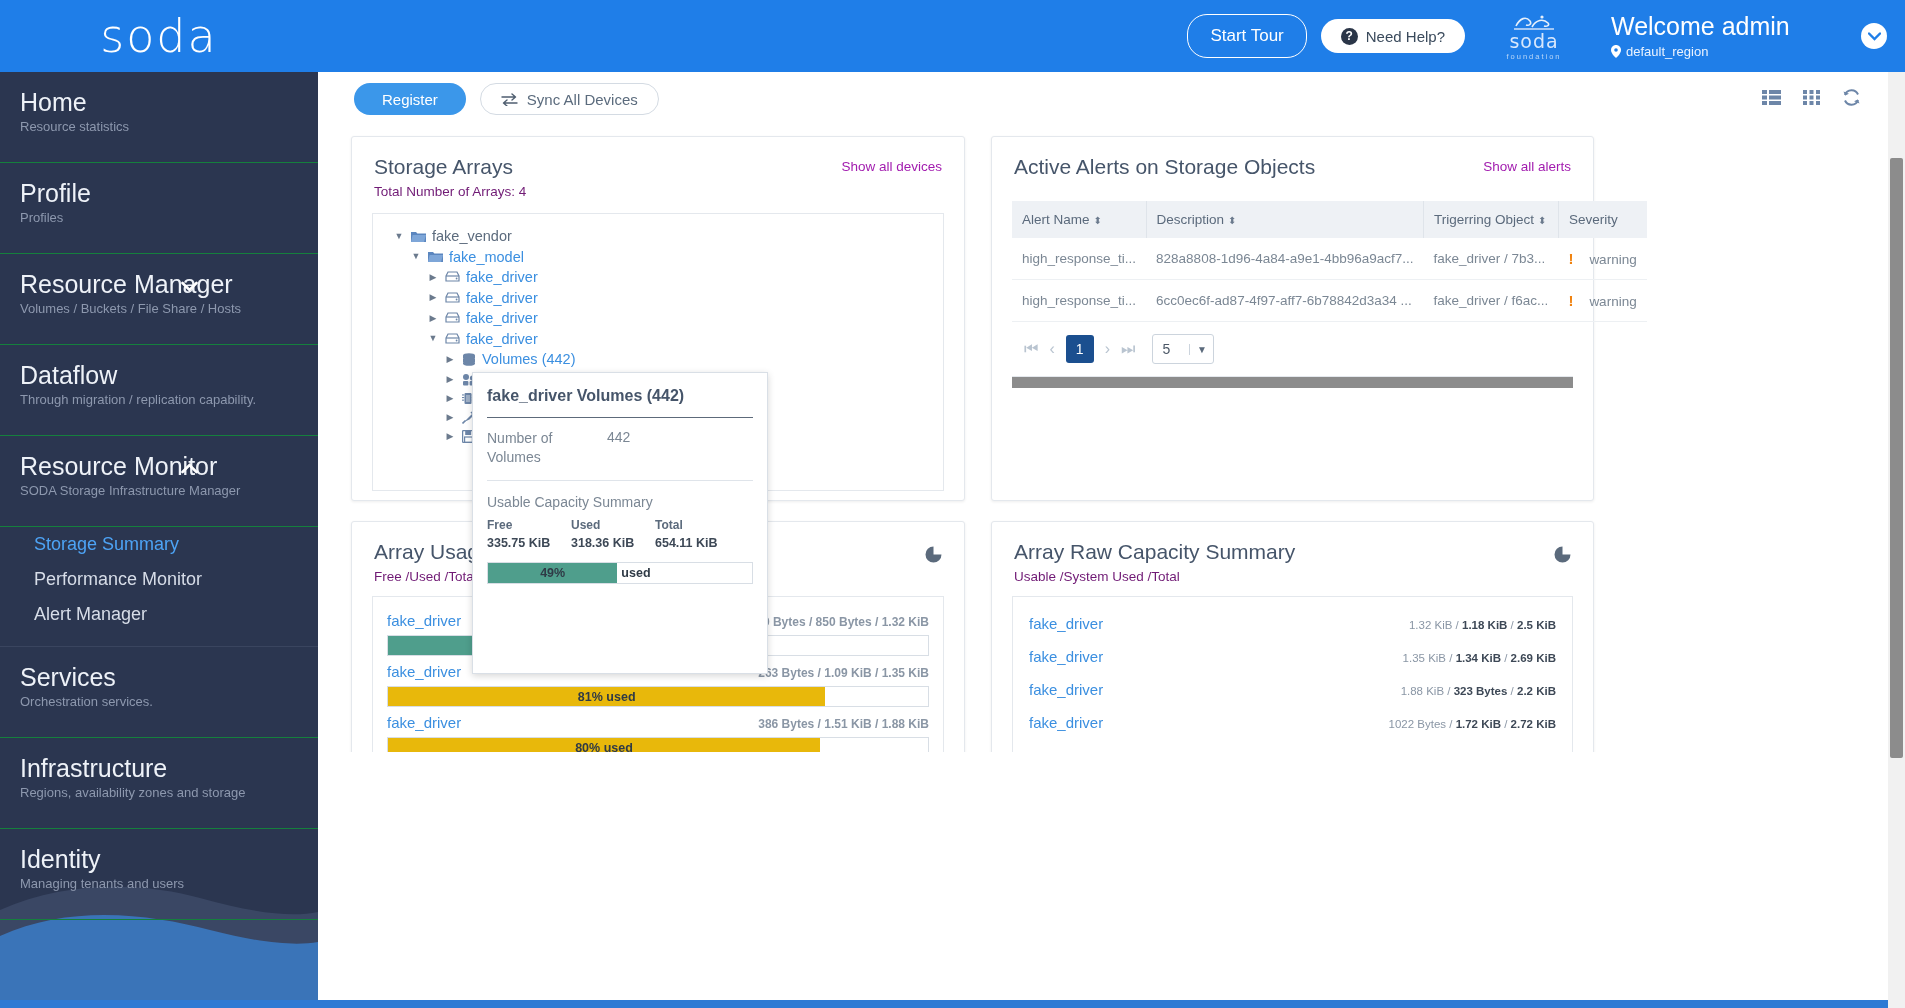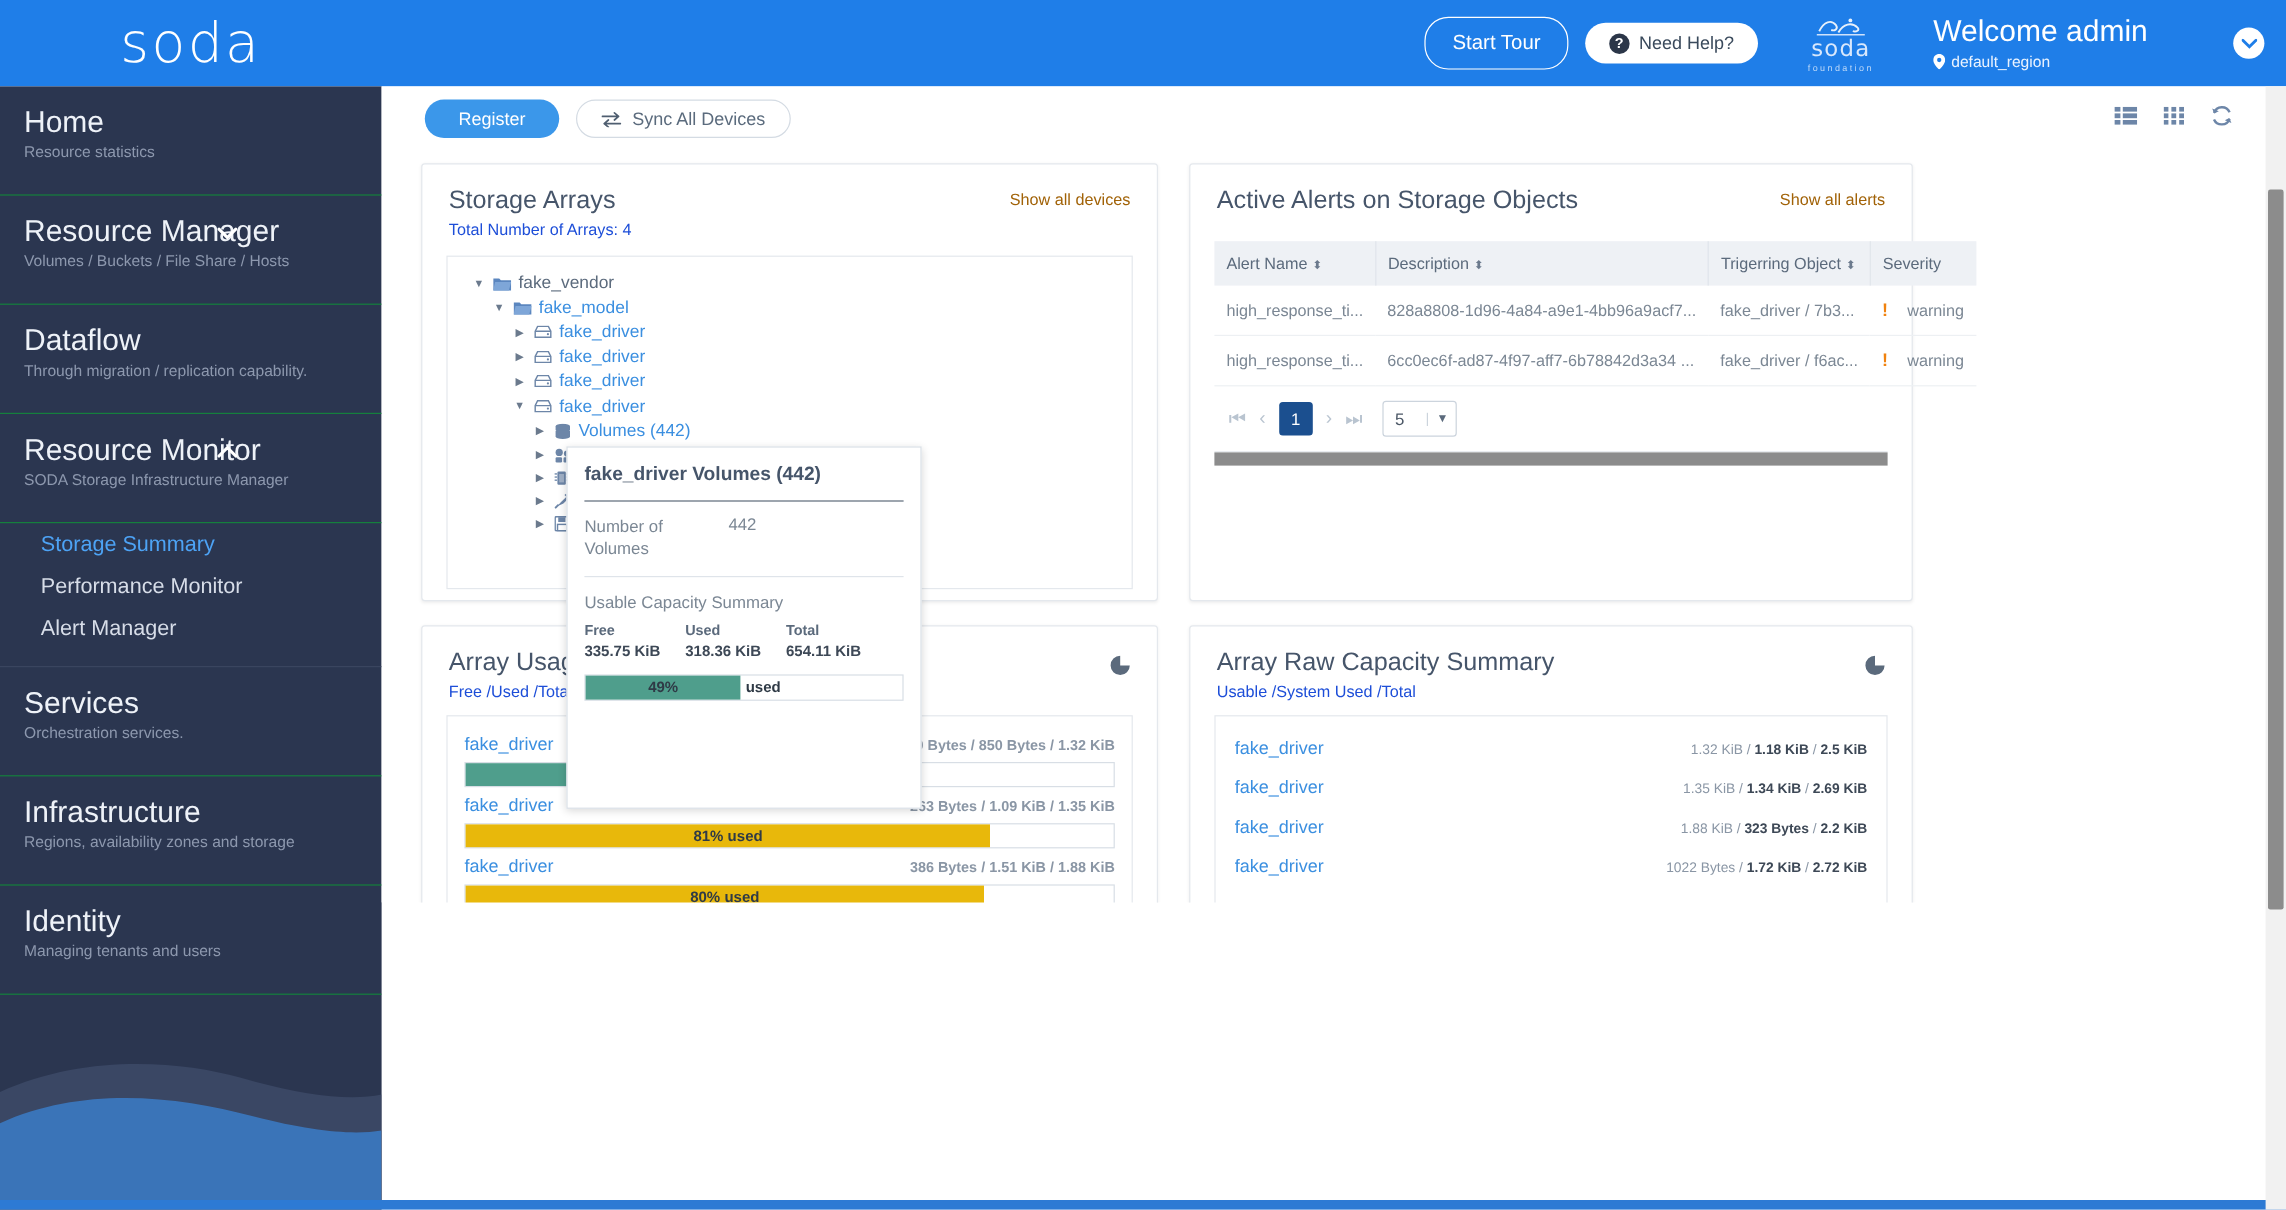--- a/index.html
+++ b/index.html
@@ -137,24 +137,24 @@
   }
   .card {
     background: #ffffff; border: 1px solid #e4e8ed;
     border-radius: 3px; margin: 10px 13px;
     box-shadow: 0 1px 3px rgba(0,0,0,.07);
   }
   .card-a { width: 614px; height: 365px; }
   .card-b { width: 603px; height: 365px; }
   .card-head { padding: 18px 22px 0 22px; position: relative; }
   .card-title { font-size: 21px; color: #46556a; font-weight: 400; }
-  .card-sub { font-size: 13.5px; color: #1d4ed8; margin-top: 5px; }
+  .card-sub { font-size: 13.5px; color: #701a75; margin-top: 5px; }
   .card-link {
     position: absolute; right: 22px; top: 22px;
-    font-size: 13.5px; color: #a16207; cursor: pointer;
+    font-size: 13.5px; color: #a21caf; cursor: pointer;
   }
   .pie-icon { position: absolute; right: 22px; top: 24px; cursor: pointer; }
 
   
   .tree-box {
     margin: 14px 20px 0 20px; border: 1px solid #e4e8ed;
     height: 278px; overflow: hidden; padding: 12px 10px;
   }
   .tnode {
     display: flex; align-items: center; gap: 6px;
@@ -325,20 +325,24 @@
 
 <div class="sidebar">
   <svg class="sb-wave" viewBox="0 0 318 170" preserveAspectRatio="none">
     <path d="M0 72 C70 40, 150 46, 200 60 C250 74, 290 80, 318 74 L318 170 L0 170 Z" fill="#3a4764"></path>
     <path d="M0 98 C70 66, 150 76, 210 92 C260 105, 295 108, 318 104 L318 170 L0 170 Z" fill="#3a74b8"></path>
   </svg>
   <div class="sb-list">
       <div class="sb-group">
         <div class="sb-title">Home</div>
         <div class="sb-sub">Resource statistics</div>
+      </div>
+      <div class="sb-group">
+        <div class="sb-title">Profile</div>
+        <div class="sb-sub">Profiles</div>
       </div>
       <div class="sb-group">
         <div class="sb-title">Resource Manager</div>
         <div class="sb-sub">Volumes / Buckets / File Share / Hosts</div>
         <div class="sb-chev"><svg width="17" height="11" viewBox="0 0 17 11">
             <path d="M1.5 2 L8.5 9 L15.5 2" fill="none" stroke="#fff" stroke-width="2.6" stroke-linecap="round"></path>
           </svg></div>
       </div>
       <div class="sb-group">
         <div class="sb-title">Dataflow</div>

